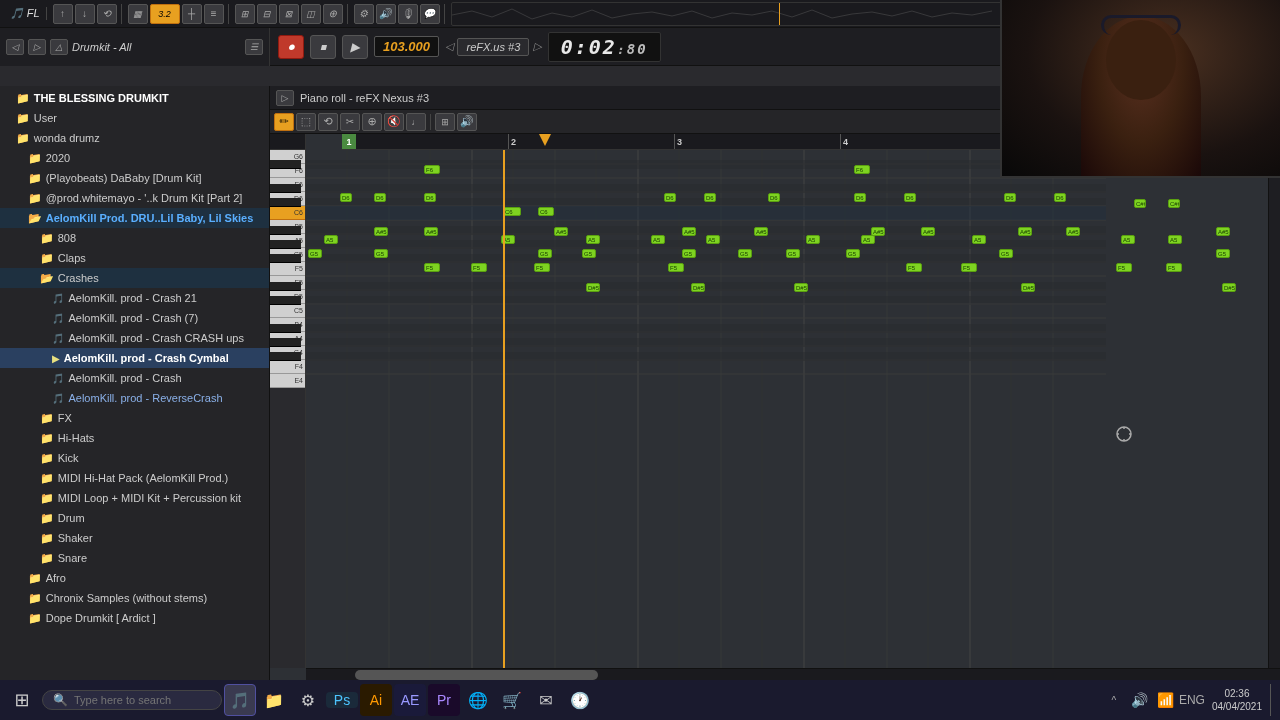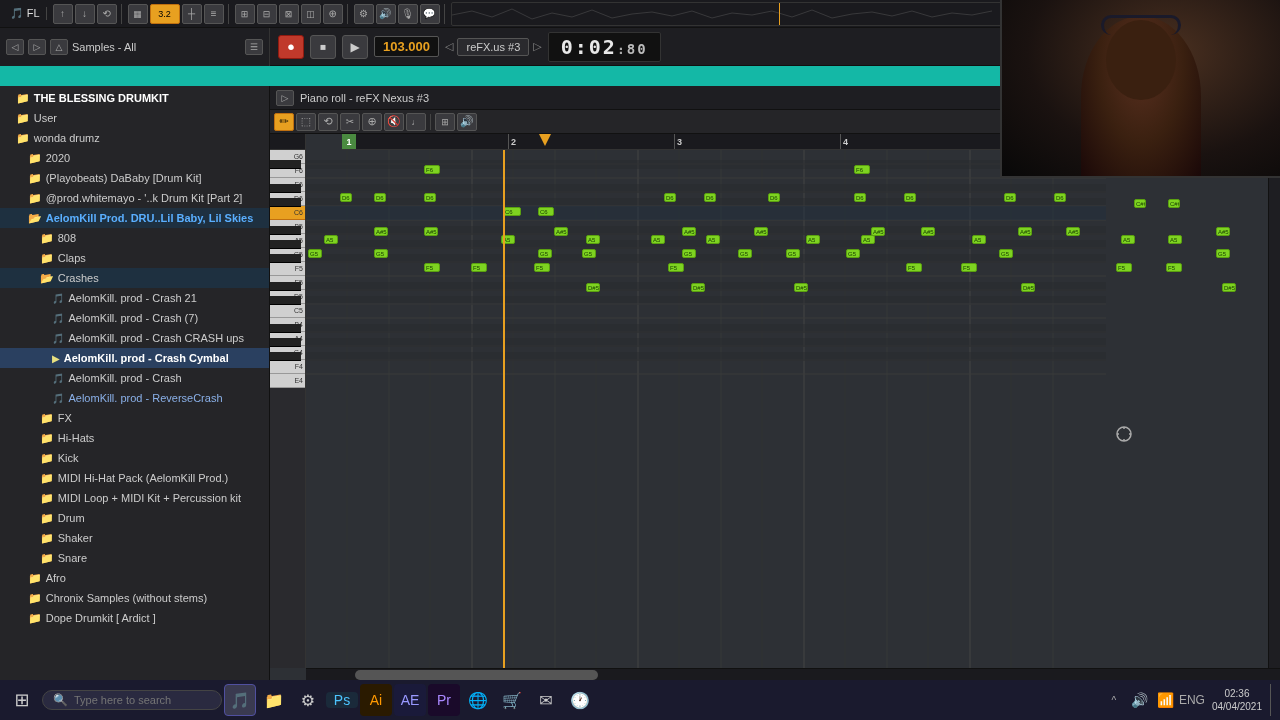--- a/index.html
+++ b/index.html
@@ -43,21 +43,21 @@
     
     #webcam { position: absolute; top: 0; right: 0; width: 280px; height: 178px; background: #111; border-left: 2px solid #333; border-bottom: 2px solid #333; overflow: hidden; z-index: 20; }
     #webcam-inner { width: 100%; height: 100%; background: radial-gradient(ellipse at 60% 30%, #4a3020 0%, #1a1210 60%, #080808 100%); display: flex; align-items: center; justify-content: center; }
 
     
     #taskbar { position: absolute; bottom: 0; left: 0; right: 0; height: 40px; background: #1a1a2e; display: flex; align-items: center; padding: 0 8px; gap: 4px; z-index: 30; }
   </style>
 </head>
 <body>
 
-<div style="position:absolute;top:0;left:0;right:0;height:86px;background:#14b8a6;z-index:15;">
+<div style="position:absolute;top:0;left:0;right:0;height:64px;background:#c4b5fd;z-index:15;font-style:italic;">
 
   <div id="top-toolbar" style="height:28px;background:#1a1a1e;display:flex;align-items:center;padding:0 4px;gap:2px;border-bottom:1px solid #111;">
     <div style="color:#ddd;font-size:11px;padding:0 6px;border-right:1px solid #444;">🎵 FL</div>
 
     <div style="display:flex;gap:2px;padding:0 4px;border-right:1px solid #444;">
       <div style="width:20px;height:20px;background:#3a3a3e;border:1px solid #555;border-radius:2px;display:flex;align-items:center;justify-content:center;cursor:pointer;color:#aaa;font-size:10px;">↑</div>
       <div style="width:20px;height:20px;background:#3a3a3e;border:1px solid #555;border-radius:2px;display:flex;align-items:center;justify-content:center;cursor:pointer;color:#aaa;font-size:10px;">↓</div>
       <div style="width:20px;height:20px;background:#3a3a3e;border:1px solid #555;border-radius:2px;display:flex;align-items:center;justify-content:center;cursor:pointer;color:#aaa;font-size:10px;">⟲</div>
     </div>
     <div style="display:flex;gap:2px;padding:0 4px;border-right:1px solid #444;">
@@ -88,21 +88,21 @@
     </div>
   </div>
 
 
   <div style="height:38px;background:#1e1e22;display:flex;align-items:center;padding:0 0 0 270px;border-bottom:1px solid #111;">
 
     <div style="position:absolute;left:0;width:270px;height:38px;background:#1e1e22;display:flex;align-items:center;padding:0 6px;gap:4px;border-right:1px solid #333;">
       <div style="width:18px;height:16px;background:#3a3a3e;border:1px solid #555;border-radius:2px;display:flex;align-items:center;justify-content:center;cursor:pointer;color:#aaa;font-size:9px;">◁</div>
       <div style="width:18px;height:16px;background:#3a3a3e;border:1px solid #555;border-radius:2px;display:flex;align-items:center;justify-content:center;cursor:pointer;color:#aaa;font-size:9px;">▷</div>
       <div style="width:18px;height:16px;background:#3a3a3e;border:1px solid #555;border-radius:2px;display:flex;align-items:center;justify-content:center;cursor:pointer;color:#aaa;font-size:9px;">△</div>
-      <span style="color:#ccc;font-size:11px;flex:1;">Samples - All</span>
+      <span style="color:#ccc;font-size:11px;flex:1;">Drumkit - All</span>
       <div style="width:18px;height:16px;background:#3a3a3e;border:1px solid #555;border-radius:2px;display:flex;align-items:center;justify-content:center;cursor:pointer;color:#aaa;font-size:9px;">☰</div>
     </div>
 
     <div style="position:absolute;left:270px;right:0;height:38px;display:flex;align-items:center;padding:0 8px;gap:6px;">
       <div style="width:26px;height:24px;background:#c0392b;border:1px solid #901a10;border-radius:3px;display:flex;align-items:center;justify-content:center;cursor:pointer;color:#fff;font-size:12px;">⏺</div>
       <div style="width:26px;height:24px;background:#3a3a3e;border:1px solid #555;border-radius:3px;display:flex;align-items:center;justify-content:center;cursor:pointer;color:#ccc;font-size:12px;">⏹</div>
       <div style="width:26px;height:24px;background:#3a3a3e;border:1px solid #555;border-radius:3px;display:flex;align-items:center;justify-content:center;cursor:pointer;color:#ccc;font-size:12px;">▶</div>
       <div style="background:#111;border:1px solid #555;color:#e8a020;font-size:13px;font-weight:bold;padding:2px 8px;border-radius:2px;min-width:65px;text-align:center;cursor:ns-resize;">103.000</div>
       <div style="display:flex;align-items:center;gap:4px;">
         <span style="color:#888;cursor:pointer;">◁</span>

